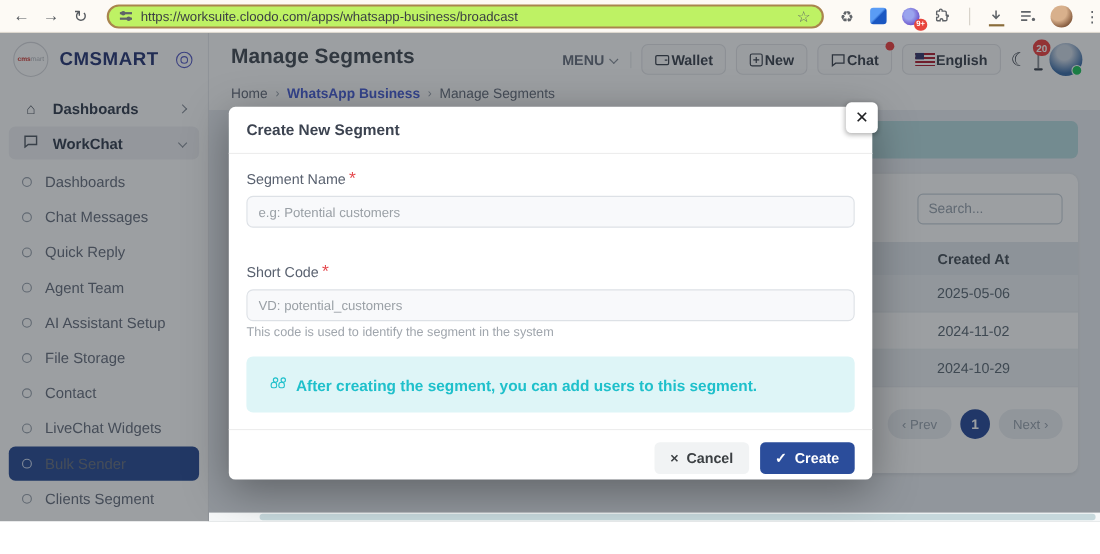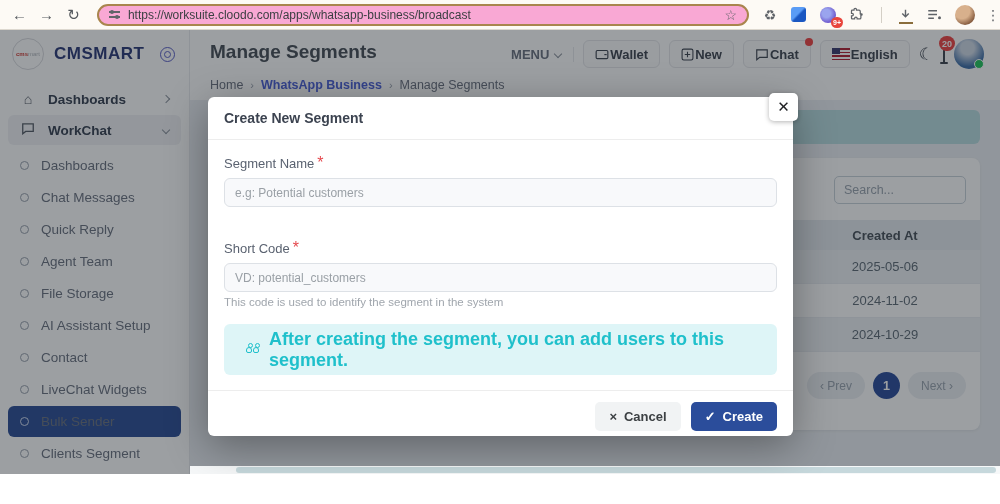--- a/index.html
+++ b/index.html
@@ -5,21 +5,21 @@
   * { margin:0; padding:0; box-sizing:border-box; }
   html,body { width:1000px; height:504px; overflow:hidden;
     font-family:"Liberation Sans", sans-serif; background:#fff; }
 
   
   .chrome { position:absolute; top:0; left:0; width:1000px; height:30px;
     background:#fdfaf5; border-bottom:1px solid #ddd8cf; z-index:200;
     display:flex; align-items:center; }
   .nav-ico { width:28px; text-align:center; font-size:15px; color:#55595e; cursor:pointer; }
   .url-pill { display:flex; align-items:center; gap:8px; height:22px; width:676px;
-    margin-left:10px; border:2px solid #a9854d; border-radius:12px; background:#f9a8d4;
+    margin-left:10px; border:2px solid #a9854d; border-radius:12px; background:#bef264;
     padding:0 10px; }
   .url-text { font-size:12px; color:#3c4043; flex:1; white-space:nowrap; overflow:hidden; }
   .tune-ico { display:inline-flex; flex-direction:column; gap:3px; }
   .tune-ico i { display:block; width:11px; height:1.6px; background:#5f6368; position:relative; }
   .tune-ico i::after { content:""; position:absolute; width:4px; height:4px; border-radius:50%;
     background:#5f6368; top:-1.2px; }
   .tune-ico i:first-child::after { left:1px; } .tune-ico i:last-child::after { right:1px; }
   .star { color:#5f6368; font-size:14px; }
   .ext-strip { display:flex; align-items:center; gap:11px; margin-left:12px; }
   .ext { position:relative; width:18px; height:18px; display:flex; align-items:center;
@@ -152,21 +152,21 @@
   .f-label { font-size:13px; color:#5a6270; }
   .req { color:#e5484d; margin-left:3px; }
   .f-input { margin-top:6px; width:100%; height:29px; background:#f8f9fb;
     border:1px solid #dde1e6; border-radius:6px; padding:0 10px; font-size:12px;
     color:#3c4350; font-family:inherit; }
   .f-input::placeholder { color:#9aa0a6; }
   .group2 { margin-top:32px; }
   .helper { margin-top:4px; font-size:11.5px; color:#a0a6ad; }
   .info-box { margin-top:16px; height:51px; background:#def5f7; border-radius:6px;
     display:flex; align-items:center; gap:10px; padding:0 22px; }
-  .info-text { font-size:18px; font-weight:bold; color:#1fc0cb; }
+  .info-text { font-size:14px; font-weight:bold; color:#1fc0cb; }
   .users-ico { display:flex; align-items:flex-end; gap:1px; }
   .users-ico i { display:block; width:6px; height:6px; border:1.4px solid #1fc0cb;
     border-radius:50% 50% 2px 2px; position:relative; }
   .users-ico i::before { content:""; position:absolute; top:-5px; left:0.5px; width:3px;
     height:3px; border:1.2px solid #1fc0cb; border-radius:50%; }
   .modal-foot { margin-top:15px; border-top:1px solid #ededed; padding:11px 16px;
     display:flex; justify-content:flex-end; gap:10px; }
   .btn { height:29px; padding:0 14px; border:none; border-radius:5px; font-size:13px;
     font-weight:bold; font-family:inherit; display:flex; align-items:center; gap:7px;
     cursor:pointer; }
@@ -255,25 +255,25 @@
       <div class="side-item sub">
         <span class="dot"></span>
         <span>Quick Reply</span>
       </div>
       <div class="side-item sub">
         <span class="dot"></span>
         <span>Agent Team</span>
       </div>
       <div class="side-item sub">
         <span class="dot"></span>
+        <span>AI Assistant Setup</span>
+      </div>
+      <div class="side-item sub">
+        <span class="dot"></span>
         <span>File Storage</span>
-      </div>
-      <div class="side-item sub">
-        <span class="dot"></span>
-        <span>AI Assistant Setup</span>
       </div>
       <div class="side-item sub">
         <span class="dot"></span>
         <span>Contact</span>
       </div>
       <div class="side-item sub">
         <span class="dot"></span>
         <span>LiveChat Widgets</span>
       </div>
       <div class="side-item sub active">

